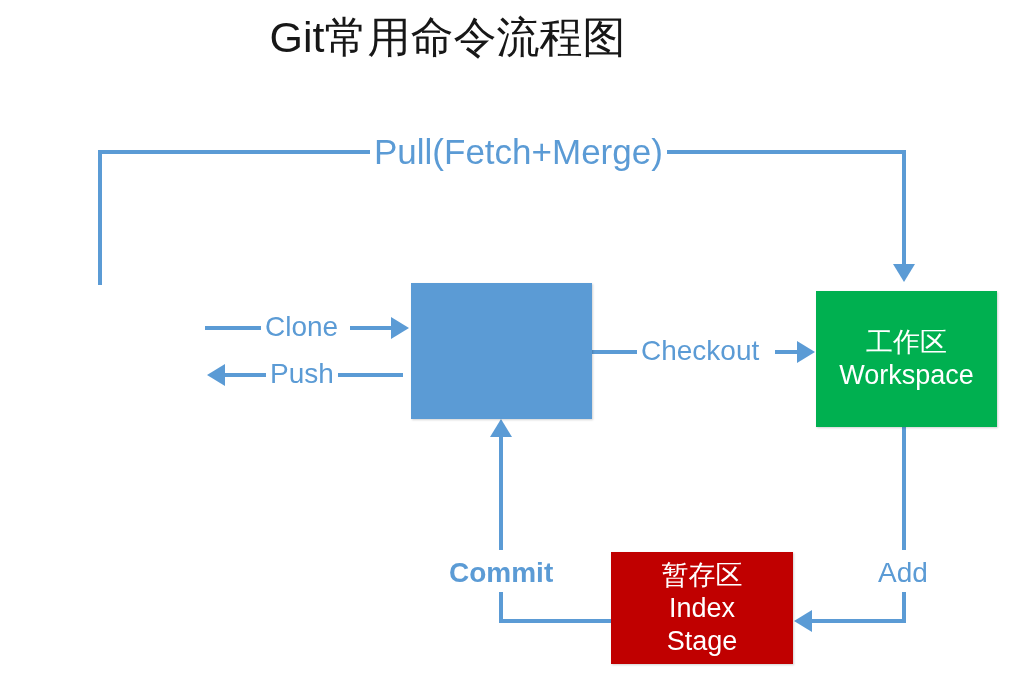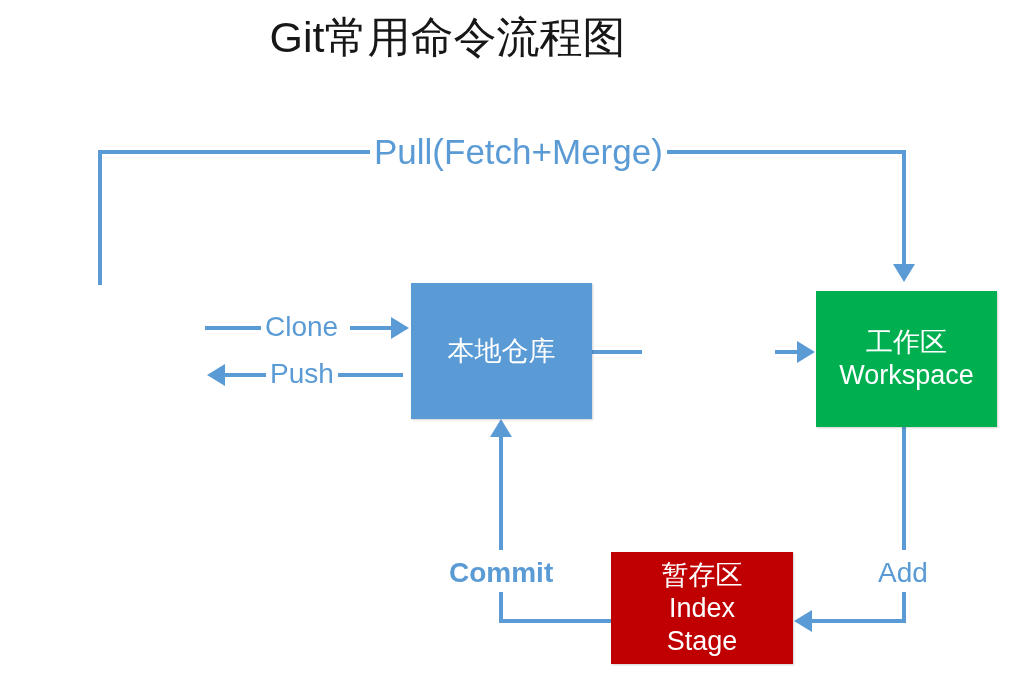--- a/index.html
+++ b/index.html
@@ -123,36 +123,36 @@
   <div class="edge-label lbl-clone">Clone</div>
 
   <div class="arrow arrow-l" style="left:207px; top:364px;"></div>
   <div class="seg seg-h" style="left:224px; top:373px; width:44px;"></div>
   <div class="seg seg-h" style="left:338px; top:373px; width:65px;"></div>
   <div class="edge-label lbl-push">Push</div>
 
   <div class="seg seg-h" style="left:592px; top:350px; width:50px;"></div>
   <div class="seg seg-h" style="left:775px; top:350px; width:24px;"></div>
   <div class="arrow arrow-r" style="left:797px; top:341px;"></div>
+  <div class="edge-label lbl-checkout">Checkout</div>
 
   <div class="seg seg-h" style="left:499px; top:619px; width:114px;"></div>
   <div class="seg seg-v" style="left:499px; top:592px; height:28px;"></div>
   <div class="seg seg-v" style="left:499px; top:437px; height:113px;"></div>
   <div class="arrow arrow-u" style="left:490px; top:419px;"></div>
   <div class="edge-label lbl-commit">Commit</div>
 
   <div class="seg seg-v" style="left:902px; top:419px; height:131px;"></div>
   <div class="seg seg-v" style="left:902px; top:592px; height:31px;"></div>
   <div class="seg seg-h" style="left:812px; top:619px; width:94px;"></div>
   <div class="arrow arrow-l" style="left:794px; top:610px;"></div>
   <div class="edge-label lbl-add">Add</div>
 
 
   <div class="node node-repo">
-    <span class="line">本地仓库</span>
   </div>
 
   <div class="node node-workspace">
     <span class="line">工作区</span>
     <span class="line">Workspace</span>
   </div>
 
   <div class="node node-index">
     <span class="line">暂存区</span>
     <span class="line">Index</span>

